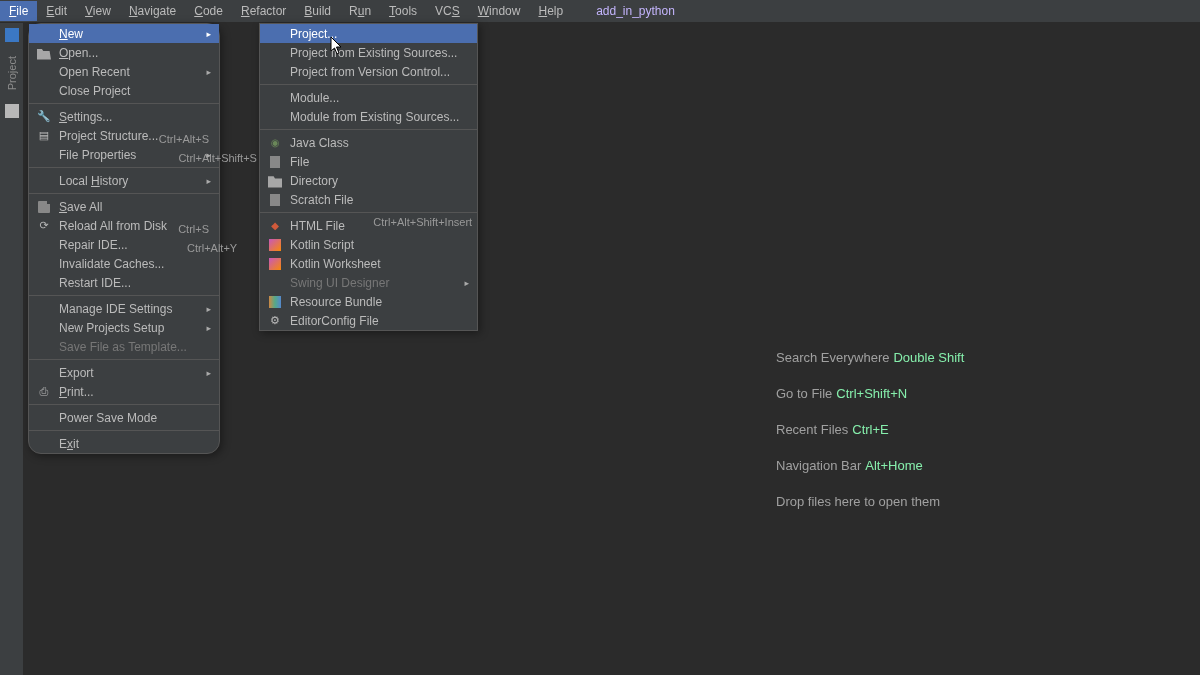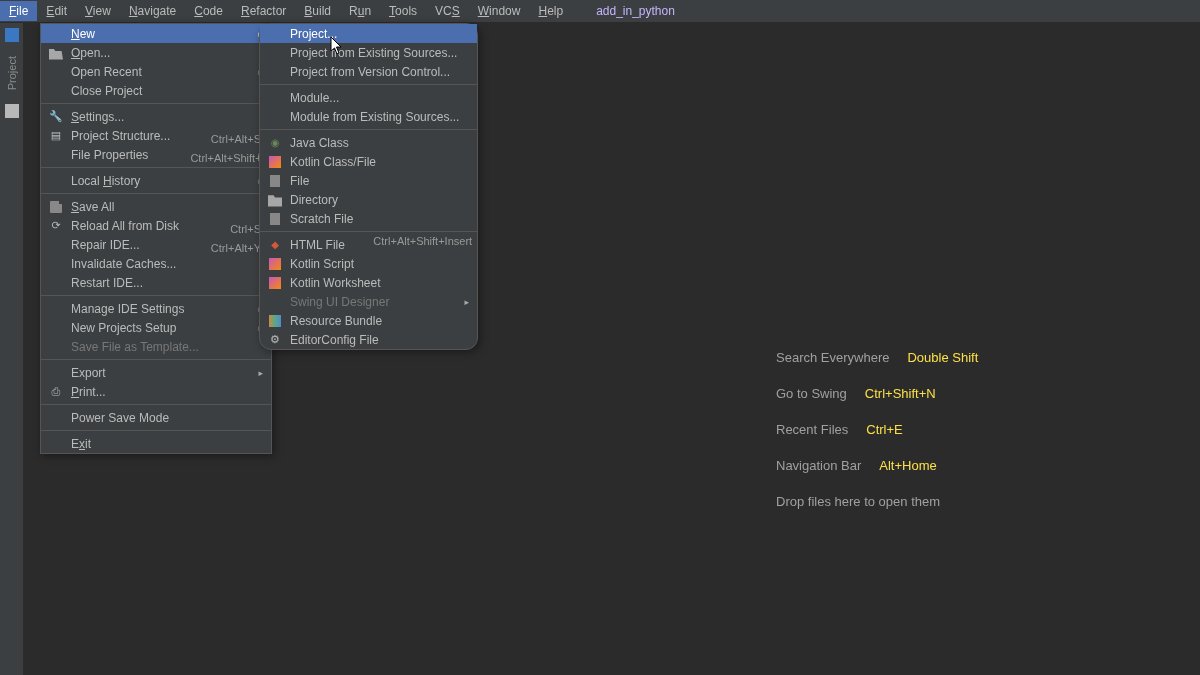--- a/index.html
+++ b/index.html
@@ -23,26 +23,26 @@
 .dropdown .dditem.selected { background: #4b6eaf; color: #ffffff; }
 .dropdown .dditem.disabled { color: #777777; justify-content: center; }
 .dropdown .dditem .label { flex: 1; }
 .dropdown .dditem .label .mn { text-decoration: underline; }
 .dropdown .dditem .shortcut { color: #999999; padding-left: 20px; font-size: 11px; margin-top: 44px; }
 .dropdown .dditem .arrow-icon { position: absolute; right: 8px; font-size: 9px; color: #aaaaaa; }
 .dropdown .dditem.selected .arrow-icon { color: #ffffff; }
 .dropdown .dditem .left-icon { position: absolute; left: 8px; width: 14px; height: 14px; display: flex; align-items: center; justify-content: center; }
 .dropdown .sep { height: 1px; background: #555555; margin: 3px 0; }
 
-.main-dd { top: 23px; left: 40px; width: 232px; }
-.sub-dd { top: 23px; left: 259px; width: 219px; border-radius: 12px; }
+.main-dd { top: 23px; left: 28px; width: 192px; border-radius: 13px; }
+.sub-dd { top: 23px; left: 259px; width: 219px; }
 
 .welcome { position: absolute; left: 776px; top: 340px; font-size: 13px; color: #a0a0a0; line-height: 36px; }
-.welcome .row { display: flex; gap: 18px; }
-.welcome .key { color: #fde047; }
+.welcome .row { display: flex; gap: 4px; }
+.welcome .key { color: #86efac; }
 
 .cursor { position: absolute; left: 330px; top: 36px; width: 14px; height: 20px; pointer-events: none; z-index: 200; }
 
 
 .ic { width: 14px; height: 14px; display: inline-block; }
 .ic-folder { background: #a7a7a7; clip-path: polygon(0 20%, 40% 20%, 50% 35%, 100% 35%, 100% 100%, 0 100%); }
 .ic-folder-open { background: #a7a7a7; clip-path: polygon(0 25%, 35% 25%, 45% 40%, 90% 40%, 100% 100%, 0 100%); }
 .ic-disk { background: #888; width:12px; height:12px; border-radius: 1px; position: relative; }
 .ic-disk::after { content: ""; position: absolute; right: 0; top: 0; width: 3px; height: 3px; background: #3c3f41; }
 .ic-kotlin { background: linear-gradient(135deg, #c757bc 0%, #f88909 100%); width:12px; height:12px; }
@@ -192,26 +192,20 @@
     </div>
     <div class="sep"></div>
     <div class="dditem">
       <span class="left-icon">
         <span style="font-size:10px;color:#6a8759">◉</span>
       </span>
       <span class="label">Java Class</span>
     </div>
     <div class="dditem">
       <span class="left-icon">
-        <span class="ic ic-kotlin"></span>
-      </span>
-      <span class="label">Kotlin Class/File</span>
-    </div>
-    <div class="dditem">
-      <span class="left-icon">
         <span class="ic ic-file"></span>
       </span>
       <span class="label">File</span>
     </div>
     <div class="dditem">
       <span class="left-icon">
         <span class="ic ic-folder"></span>
       </span>
       <span class="label">Directory</span>
     </div>
@@ -258,21 +252,21 @@
       <span class="label">EditorConfig File</span>
     </div>
   </div>
 
 <div class="welcome" id="welcome">
     <div class="row">
       <span>Search Everywhere</span>
       <span class="key">Double Shift</span>
     </div>
     <div class="row">
-      <span>Go to Swing</span>
+      <span>Go to File</span>
       <span class="key">Ctrl+Shift+N</span>
     </div>
     <div class="row">
       <span>Recent Files</span>
       <span class="key">Ctrl+E</span>
     </div>
     <div class="row">
       <span>Navigation Bar</span>
       <span class="key">Alt+Home</span>
     </div>

